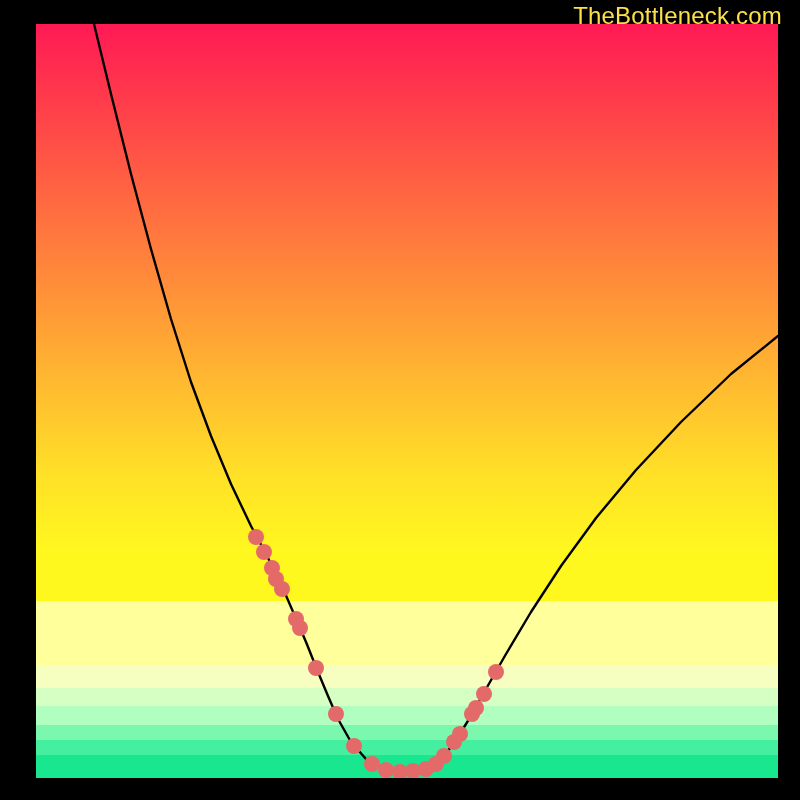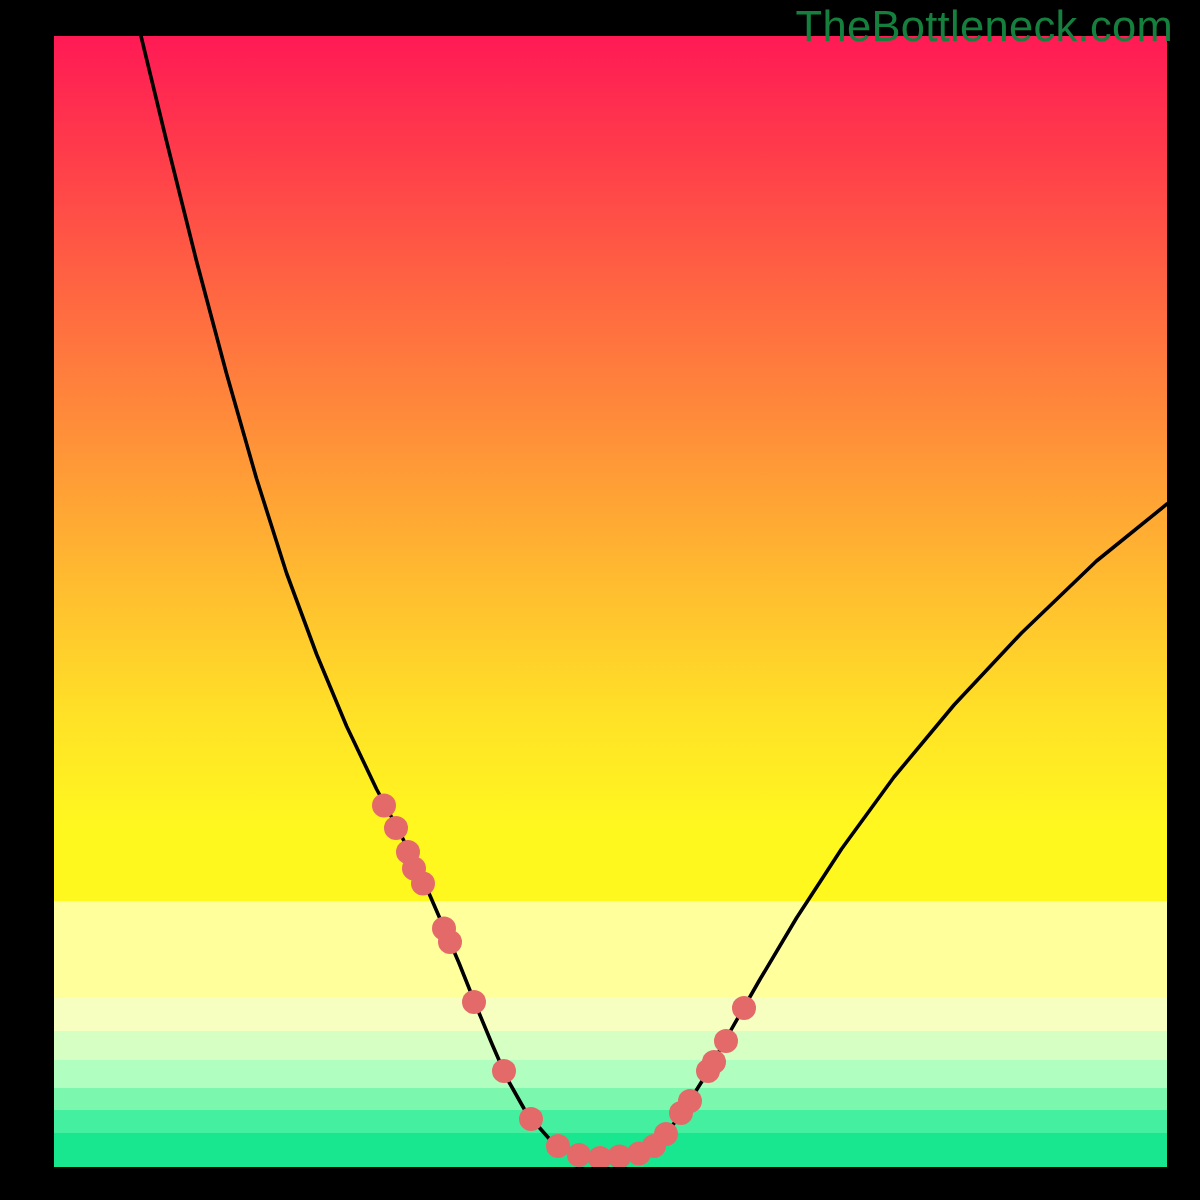--- a/index.html
+++ b/index.html
@@ -62,22 +62,22 @@
     position: absolute;
     left: 0;
     top: 0;
     width: 742px;
     height: 754px;
   }
   .watermark {
     position: absolute;
     top: 2px;
     right: 18px;
-    color: #15803d;
-    font-size: 29px;
+    color: #fde047;
+    font-size: 24px;
     font-weight: 500;
     letter-spacing: 0.2px;
     user-select: none;
   }
 </style>
 </head>
 <body>
 
 <div class="frame">
   <div class="plot">

